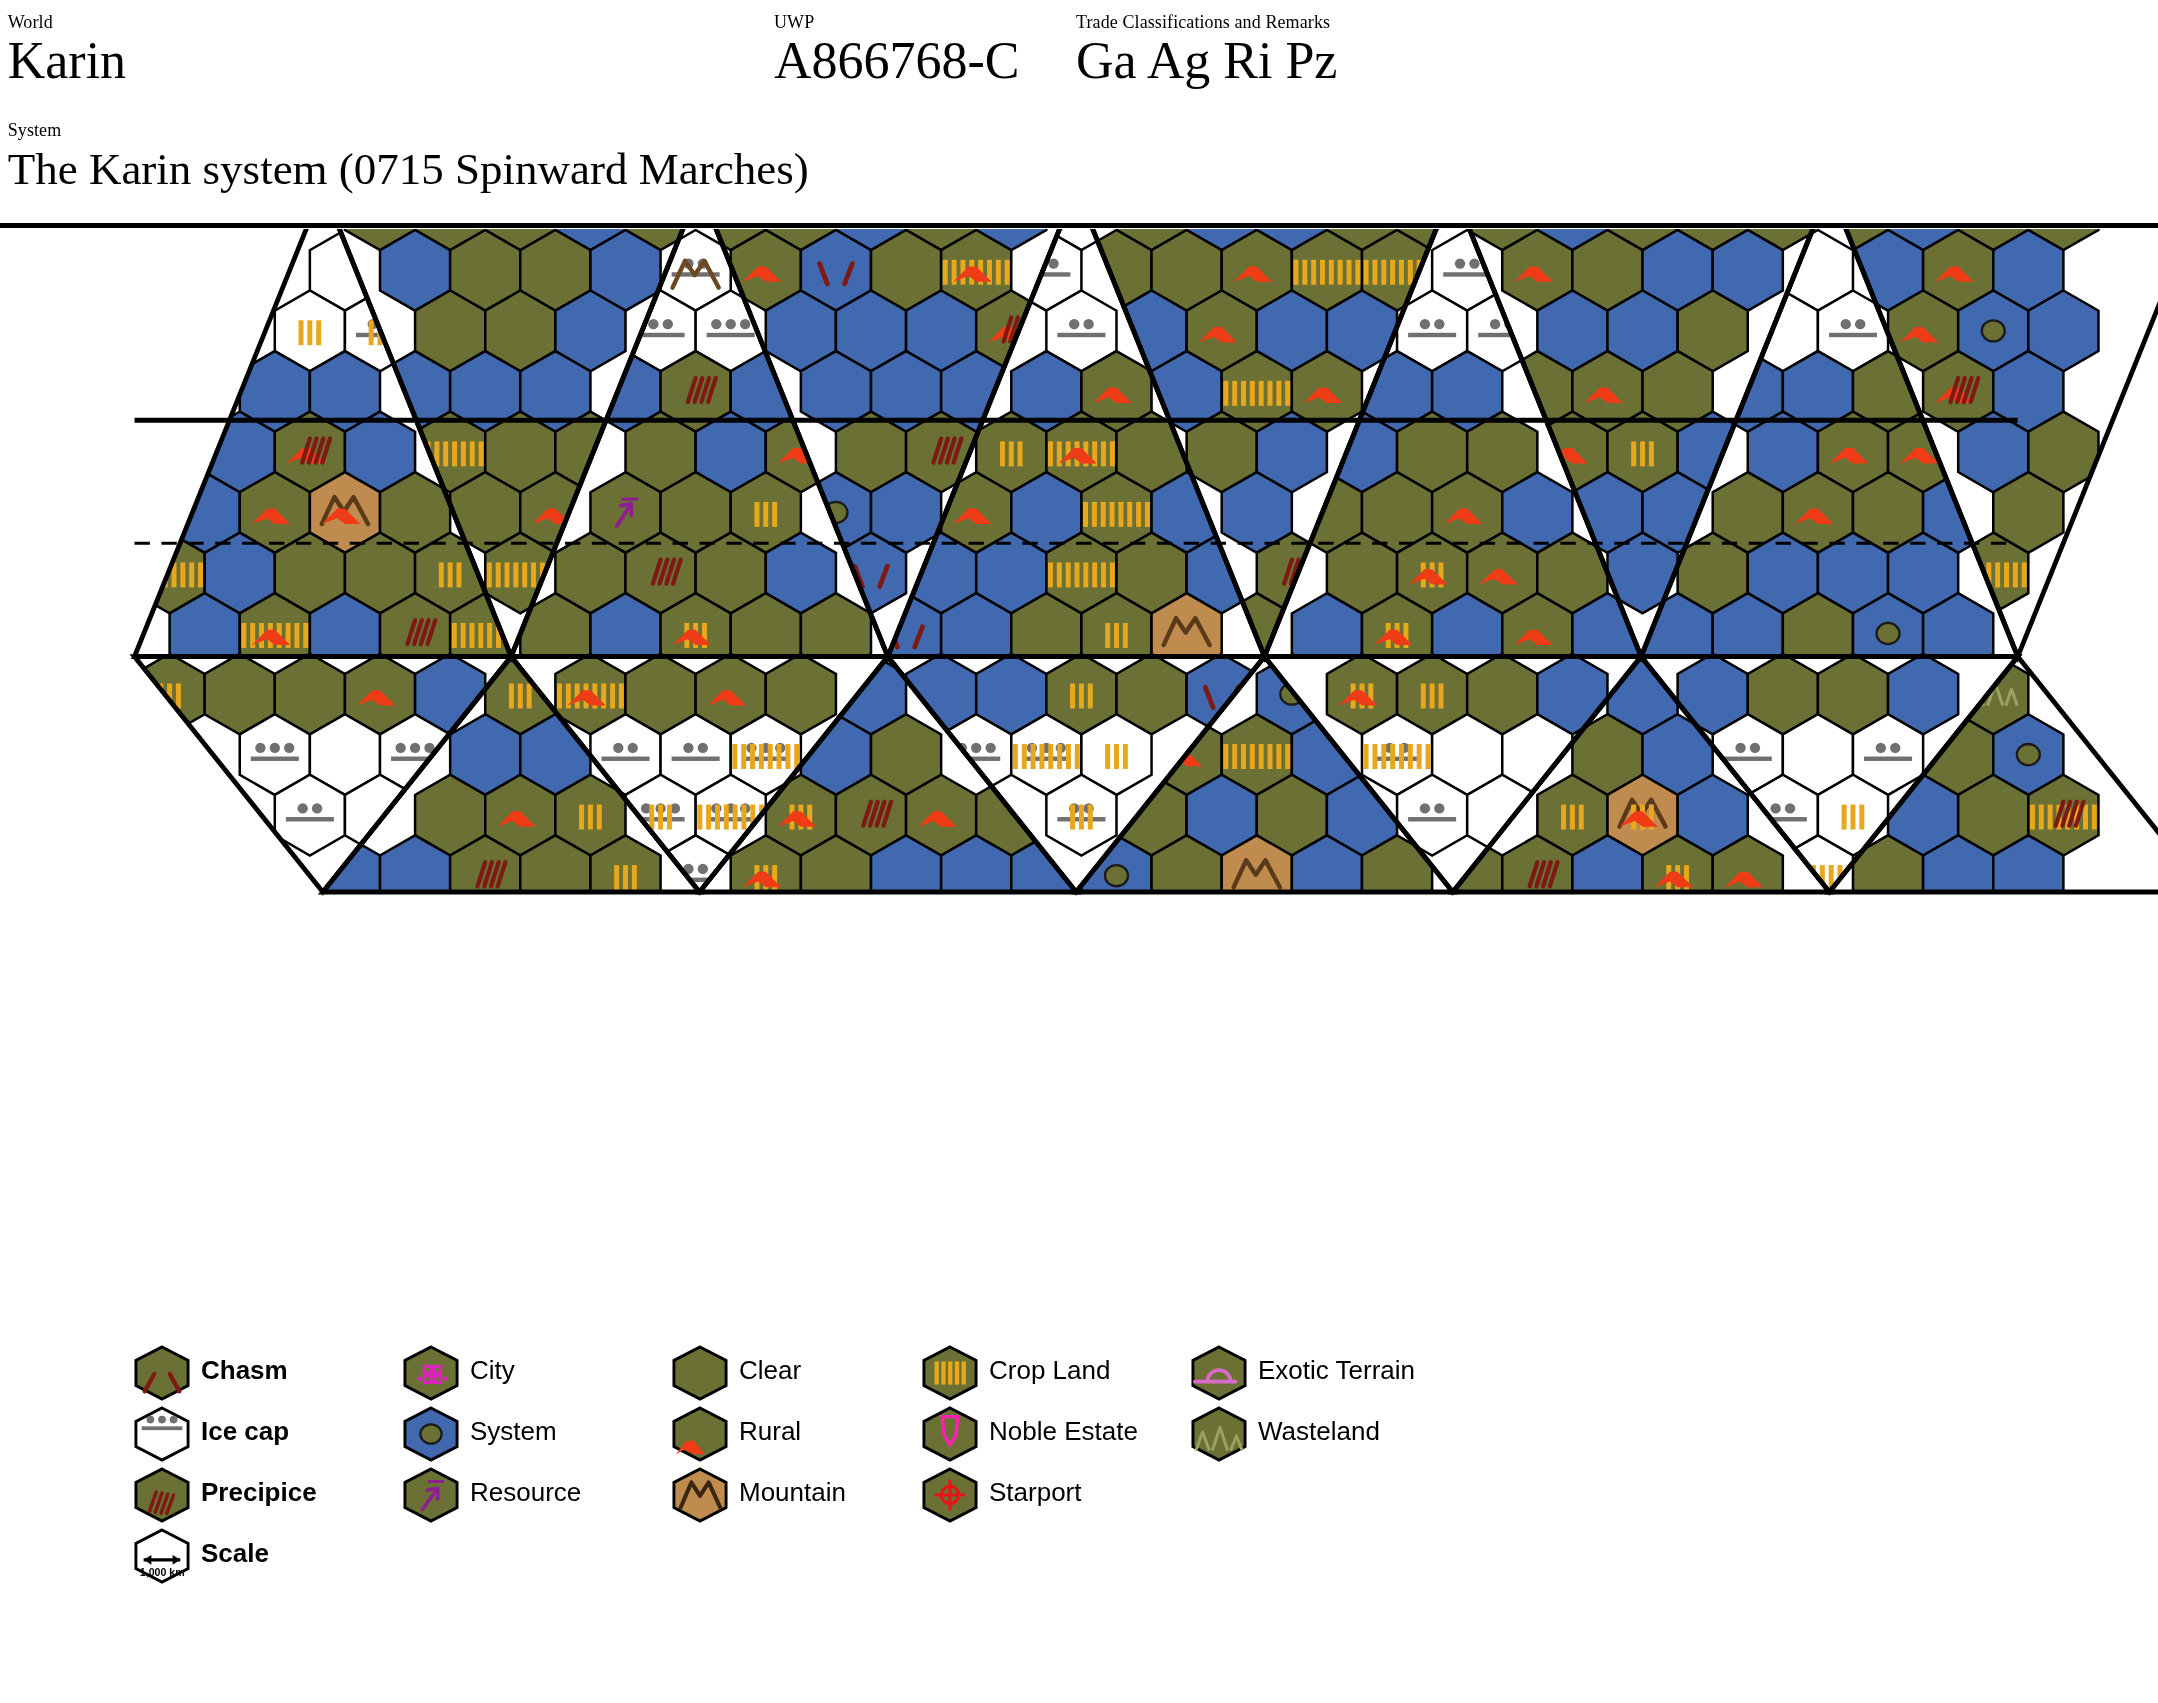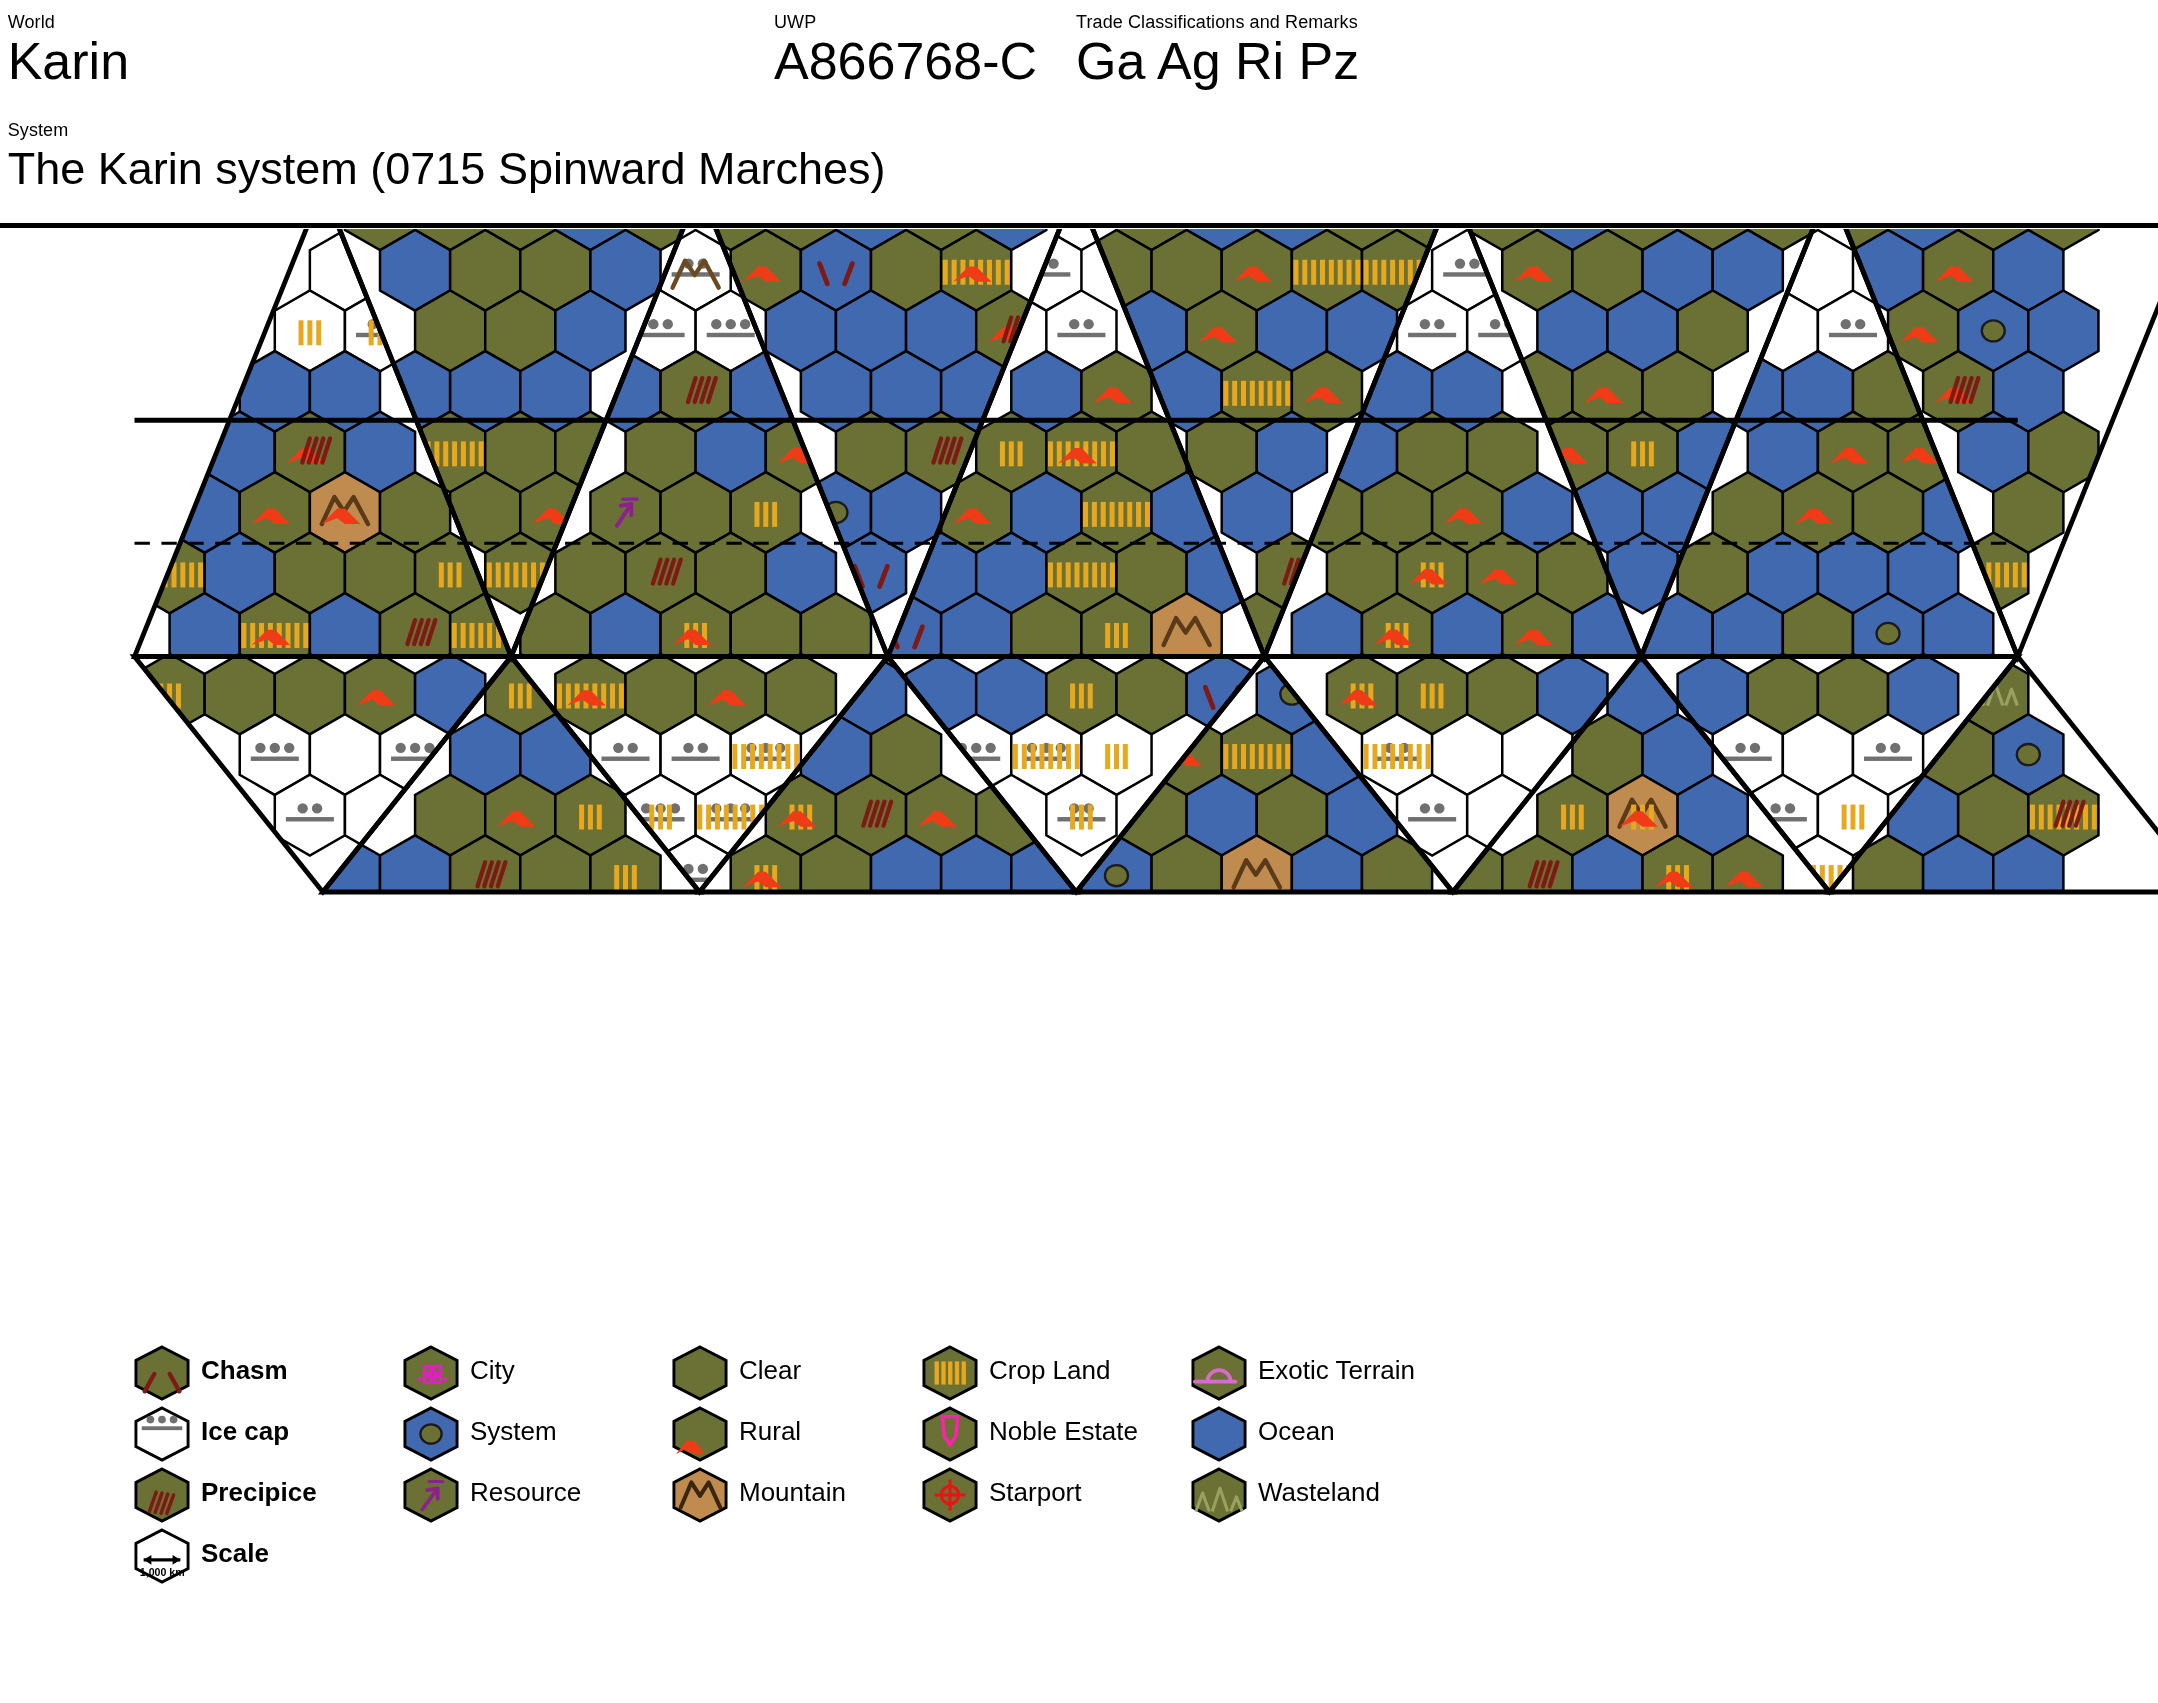--- a/index.html
+++ b/index.html
@@ -1,21 +1,21 @@
 <!DOCTYPE html>
 <html><head>
 <meta charset="utf-8">
 <style>
   html,body{margin:0;padding:0;background:#ffffff;}
   body{width:2159px;height:1703px;font-family:"Liberation Sans",sans-serif;color:#000;}
   #root{position:relative;width:2159px;height:1703px;overflow:hidden;background:#fff;}
 
   
   #header{position:absolute;left:0;top:0;width:2159px;height:229px;}
-  .hdr-field{position:absolute;}
+  .hdr-field{position:absolute;font-family:Liberation Serif, serif;}
   .hdr-label{font-size:18px;line-height:20px;letter-spacing:0.1px;}
   .hdr-value{font-size:52px;line-height:58px;white-space:nowrap;}
   #f-world{left:7.7px;top:11.5px;}
   #f-uwp{left:774px;top:11.5px;}
   #f-trade{left:1076px;top:11.5px;}
   #f-system{left:7.7px;top:120px;}
   #f-system .hdr-value{font-size:45px;}
   #hdr-rule{position:absolute;left:0;top:223px;width:2159px;height:4.8px;background:#000;}
 
   
@@ -2144,27 +2144,20 @@
         <div class="leg-item">
           <div class="leg-swatch"><svg width="56" height="56" viewBox="0 0 58 58">
             <polygon points="29,2 56,16 56,42 29,56 2,42 2,16" fill="#6B7034" stroke="#000" stroke-width="3"></polygon>
             <path d="M 4 38 L 46 38" stroke="#D96BC8" stroke-width="4" stroke-linecap="round"></path>
              <path d="M 17 38 A 12 12 0 0 1 41 38" stroke="#D96BC8" stroke-width="4" fill="none"></path>
           </svg></div>
           <div class="leg-label">Exotic Terrain</div>
         </div>
         <div class="leg-item">
           <div class="leg-swatch"><svg width="56" height="56" viewBox="0 0 58 58">
-            <polygon points="29,2 56,16 56,42 29,56 2,42 2,16" fill="#4069B0" stroke="#000" stroke-width="3"></polygon>
-
-          </svg></div>
-          <div class="leg-label">Ocean</div>
-        </div>
-        <div class="leg-item">
-          <div class="leg-swatch"><svg width="56" height="56" viewBox="0 0 58 58">
             <polygon points="29,2 56,16 56,42 29,56 2,42 2,16" fill="#6B7034" stroke="#000" stroke-width="3"></polygon>
             <path d="M 5 46 L 12 27 L 19 46 M 22 46 L 30 22 L 38 46 M 41 46 L 47 31 L 53 46" stroke="#9AA05E" stroke-width="3.2" fill="none" stroke-linejoin="round"></path>
           </svg></div>
           <div class="leg-label">Wasteland</div>
         </div>
       </div>
     </div>
 
 </div>
 

